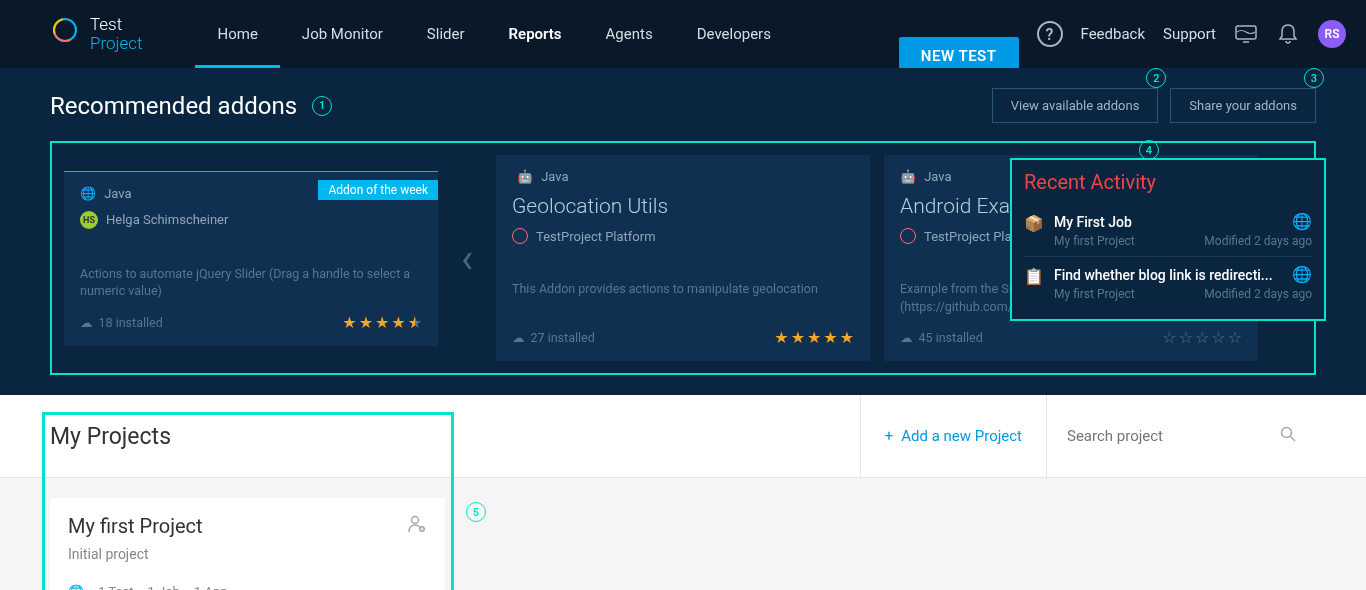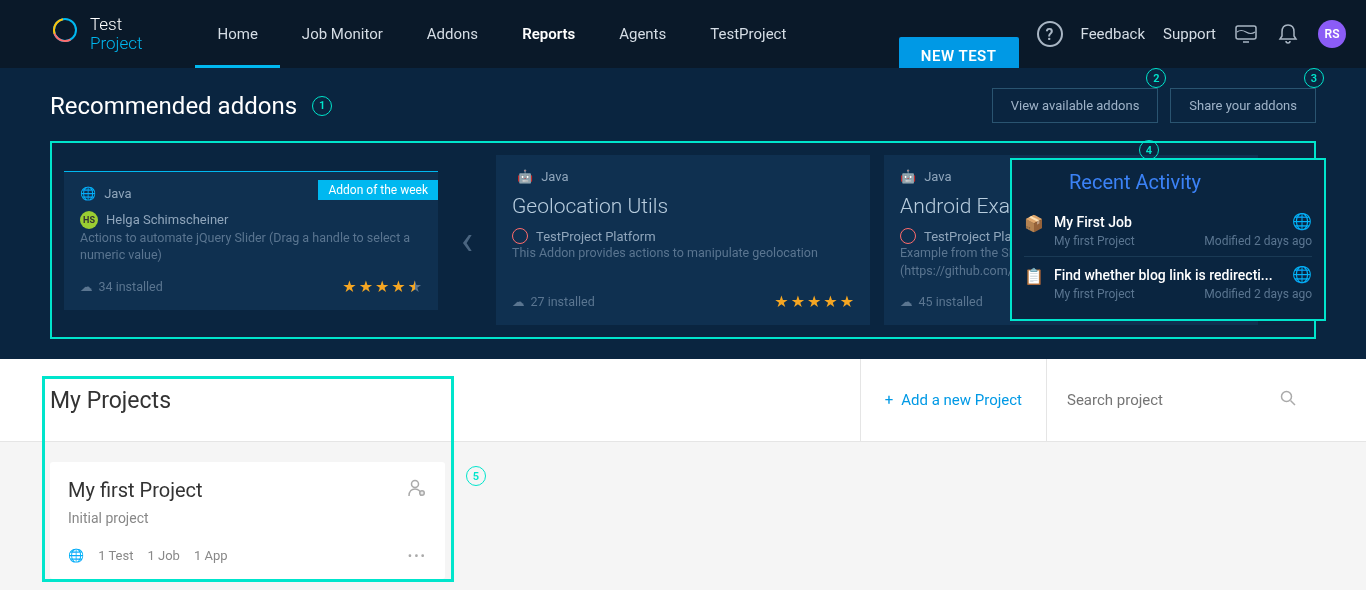--- a/index.html
+++ b/index.html
@@ -38,33 +38,33 @@
 .chevron { width: 30px; color: #4a6580; font-size: 40px; cursor: pointer; display: flex; align-items: center; justify-content: center; user-select: none; }
 .card { background: #0f3050; padding: 14px 16px; flex: 1; position: relative; min-width: 0; }
 .card.featured { border-top: 1px solid #00b8f0; }
 .badge-week { position: absolute; top: 8px; right: 0; background: #00b8f0; color: #fff; font-size: 12px; padding: 3px 10px; }
 .card-top { display: flex; align-items: center; gap: 8px; color: #8fa5bb; font-size: 13px; margin-bottom: 10px; }
 .platform-icons { display: flex; gap: 5px; }
 .card-title { color: #b8cdde; font-size: 21px; font-weight: 300; margin-bottom: 10px; white-space: nowrap; overflow: hidden; text-overflow: ellipsis; }
 .card-author { display: flex; align-items: center; gap: 8px; color: #8fa5bb; font-size: 13px; }
 .author-avatar { width: 18px; height: 18px; border-radius: 50%; background: #9acd32; display: inline-flex; align-items: center; justify-content: center; font-size: 9px; color: #333; font-weight: 700; }
 .tp-logo { width: 16px; height: 16px; border: 1.5px solid #ff6b6b; border-radius: 50%; display: inline-block; }
-.card-desc { color: #5a7590; font-size: 12.5px; line-height: 1.4; height: 36px; overflow: hidden; margin-bottom: 12px; }
+.card-desc { color: #5a7590; font-size: 12.5px; line-height: 1.4; height: 36px; overflow: hidden; margin-bottom: 12px; margin-top: 36px; }
 .card-footer { display: flex; align-items: center; justify-content: space-between; }
 .installed { color: #5a7590; font-size: 12.5px; display: flex; align-items: center; gap: 6px; }
 .stars { display: flex; gap: 2px; }
 .star { color: #f5a623; font-size: 16px; }
 .star.empty { color: #5a7590; }
 .star.half { position: relative; color: #5a7590; }
 .star.half::before { content: "★"; position: absolute; left: 0; width: 50%; overflow: hidden; color: #f5a623; }
 
 
 .recent-box { position: absolute; top: 90px; right: 40px; width: 316px; border: 2px solid #00e5cc; padding: 10px 12px; background: #0a2540; }
 .recent-annot { position: absolute; top: -20px; right: 165px; }
-.recent-title { color: #3b82f6; font-size: 20px; font-weight: 400; margin-bottom: 10px; margin-left: 45px; }
+.recent-title { color: #ef4444; font-size: 20px; font-weight: 400; margin-bottom: 10px; }
 .activity-item { display: flex; gap: 10px; padding: 8px 0; border-bottom: 1px solid #1a3a55; }
 .activity-item:last-child { border-bottom: none; }
 .act-icon { width: 20px; color: #8fa5bb; flex-shrink: 0; padding-top: 2px; }
 .act-content { flex: 1; min-width: 0; }
 .act-row { display: flex; justify-content: space-between; align-items: center; gap: 8px; }
 .act-title { color: #fff; font-size: 14px; font-weight: 500; white-space: nowrap; overflow: hidden; text-overflow: ellipsis; }
 .act-sub { display: flex; justify-content: space-between; margin-top: 3px; }
 .act-project { color: #5a7590; font-size: 12px; }
 .act-time { color: #5a7590; font-size: 12px; }
 .globe-small { color: #8fa5bb; flex-shrink: 0; }
@@ -102,24 +102,24 @@
       <circle cx="15" cy="15" r="11" fill="none" stroke="#ffc107" stroke-width="2" transform="rotate(180 15 15)" stroke-dasharray="15 50"></circle>
     </svg>
     <div class="logo-text">
       <span class="top">Test</span>
       <span class="bot">Project</span>
     </div>
   </div>
   <nav class="nav">
     <div class="nav-item home">Home</div>
     <div class="nav-item">Job Monitor</div>
-    <div class="nav-item">Addons</div>
+    <div class="nav-item">Slider</div>
     <div class="nav-item active">Reports</div>
     <div class="nav-item">Agents</div>
-    <div class="nav-item">TestProject</div>
+    <div class="nav-item">Developers</div>
   </nav>
   <div class="header-right">
     <button class="new-test-btn">NEW TEST</button>
     <div class="help-icon">?</div>
     <span class="header-link">Feedback</span>
     <span class="header-link">Support</span>
     <div class="header-icon-btn">
       <svg width="22" height="18" viewBox="0 0 22 18">
           <rect x="1" y="1" width="20" height="13" rx="2" fill="none" stroke="currentColor" stroke-width="1.5"></rect>
           <path d="M2 7 Q6 4 11 7 T20 7" fill="none" stroke="currentColor" stroke-width="1.2"></path>
@@ -160,21 +160,21 @@
         <span>Java</span>
       </div>
       <div class="card-author">
         <span class="author-avatar">HS</span>
         <span>Helga Schimscheiner</span>
       </div>
       <div class="card-desc">Actions to automate jQuery Slider (Drag a handle to select a numeric value)</div>
       <div class="card-footer">
         <div class="installed">
             <span>☁</span>
-            <span>34 installed</span>
+            <span>18 installed</span>
           </div>
         <div class="stars">
           <span class="star">★</span>
             <span class="star">★</span>
             <span class="star">★</span>
             <span class="star">★</span>
             <span class="star half">★</span>
         </div>
       </div>
     </div>

